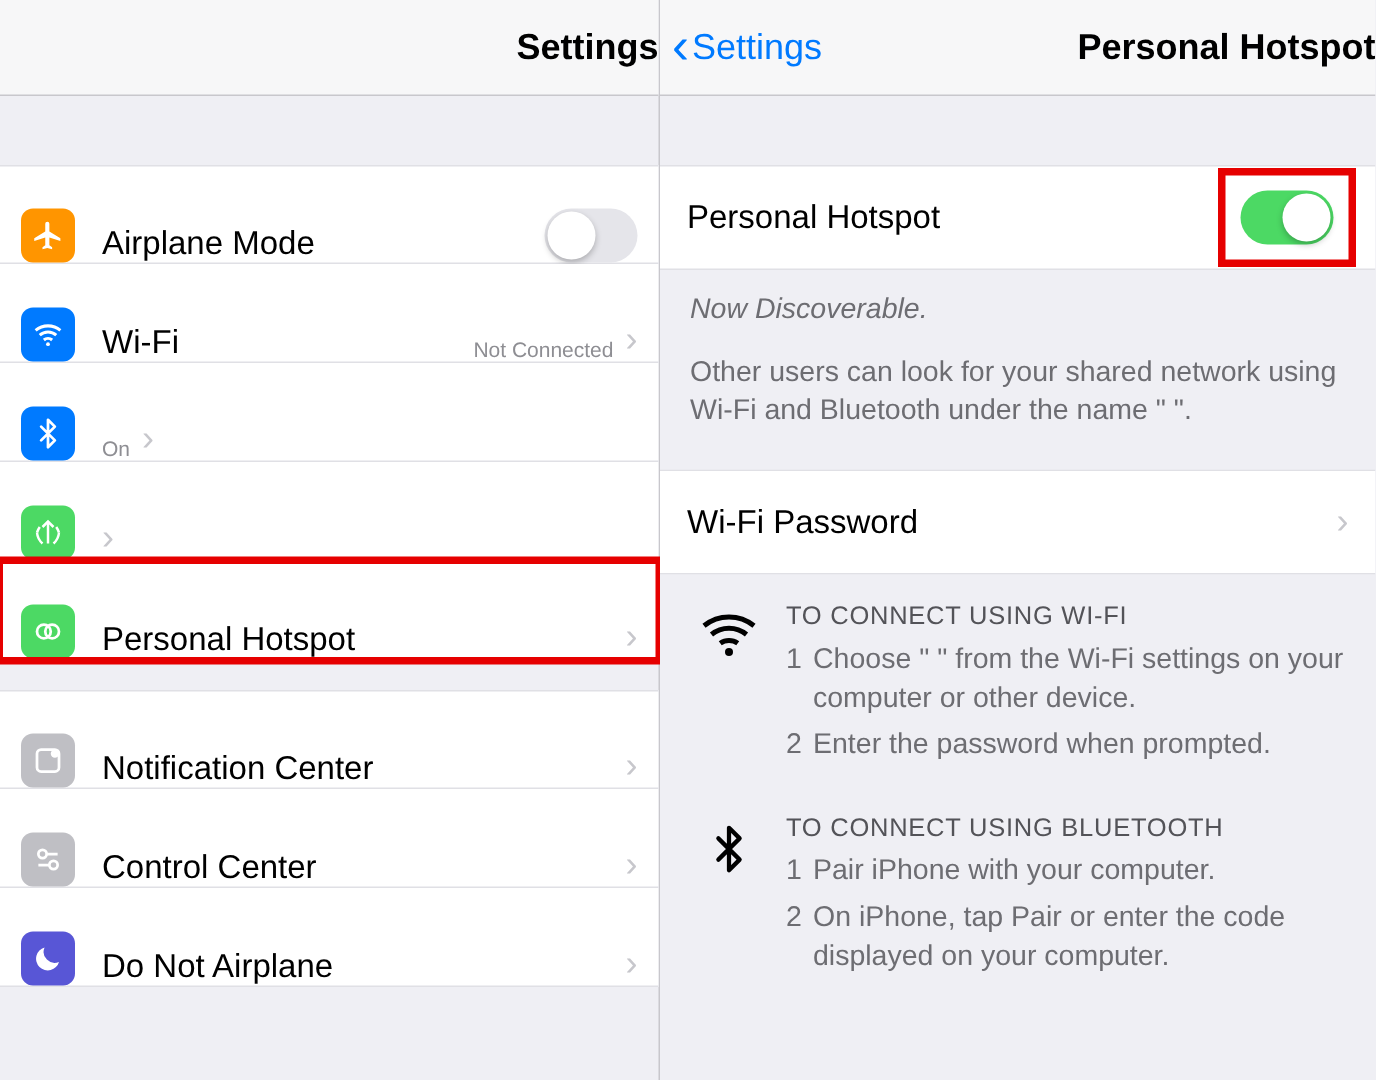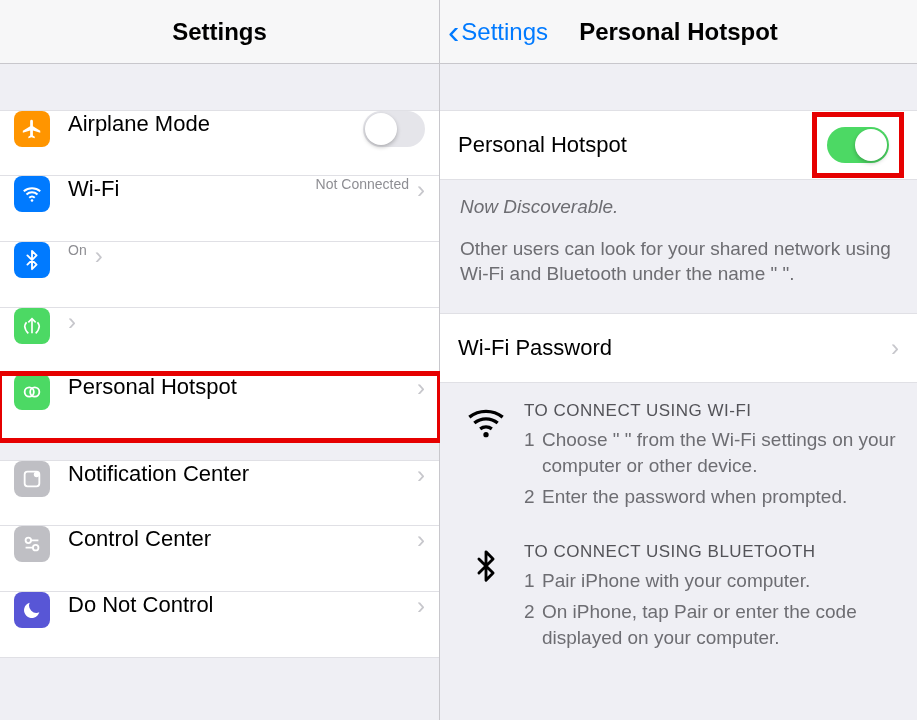--- a/index.html
+++ b/index.html
@@ -2,29 +2,29 @@
 <html><head>
 <meta charset="utf-8">
 <style>
   * { box-sizing: border-box; margin: 0; padding: 0; }
   html, body { width: 917px; height: 720px; font-family: -apple-system, "Helvetica Neue", Helvetica, Arial, sans-serif; background:#efeff4; }
   .container { display:flex; width:917px; height:720px; overflow:hidden; }
   .left-pane { width:440px; border-right:1px solid #c8c7cc; background:#efeff4; display:flex; flex-direction:column; }
   .right-pane { flex:1; background:#efeff4; display:flex; flex-direction:column; position:relative; }
 
   
-  .navbar { height:64px; background:#f7f7f8; border-bottom:1px solid #c8c7cc; display:flex; align-items:center; justify-content:center; position:relative; }
+  .navbar { height:64px; background:#f7f7f8; border-bottom:1px solid #c8c7cc; display:flex; align-items:center; justify-content:flex-end; position:relative; }
   .navbar .title { font-size:24px; font-weight:600; color:#000; }
   .navbar .back { position:absolute; left:8px; display:flex; align-items:center; color:#007aff; font-size:24px; cursor:pointer; }
   .navbar .back .chev { font-size:34px; line-height:0.7; margin-right:2px; font-weight:300; }
 
   
   .group { margin-top:46px; }
   .group.tight { margin-top:20px; }
-  .cell { background:#fff; display:flex; align-items:flex-start; height:66px; padding:0 14px 0 14px; border-bottom:1px solid #e0e0e5; position:relative; }
+  .cell { background:#fff; display:flex; align-items:flex-end; height:66px; padding:0 14px 0 14px; border-bottom:1px solid #e0e0e5; position:relative; }
   .cell:first-child { border-top:1px solid #e0e0e5; }
   .cell .icon { width:36px; height:36px; border-radius:8px; margin-right:18px; flex-shrink:0; display:flex; align-items:center; justify-content:center; }
   .cell .label { font-size:22px; color:#000; flex:1; }
   .cell .value { font-size:14px; color:#8e8e93; margin-right:8px; }
   .cell .chevron { color:#c7c7cc; font-size:24px; }
   .toggle { width:62px; height:36px; border-radius:18px; background:#e5e5ea; position:relative; flex-shrink:0; }
   .toggle.on { background:#4cd964; }
   .toggle .knob { position:absolute; width:32px; height:32px; border-radius:50%; background:#fff; top:2px; left:2px; box-shadow:0 2px 4px rgba(0,0,0,0.25); }
   .toggle.on .knob { left:auto; right:2px; }
 
@@ -153,21 +153,21 @@
         <div class="label">Control Center</div>
         <div class="chevron">›</div>
       </div>
 
       <div class="cell">
         <div class="icon ic-purple">
           <svg viewBox="0 0 24 24" fill="#fff">
               <path d="M20 14.5A8 8 0 0 1 9.5 4 8.5 8.5 0 1 0 20 14.5z"></path>
             </svg>
         </div>
-        <div class="label">Do Not Control</div>
+        <div class="label">Do Not Airplane</div>
         <div class="chevron">›</div>
       </div>
     </div>
   </div>
 
   <div class="right-pane">
     <div class="navbar">
       <div class="back">
         <span class="chev">‹</span>
         <span>Settings</span>

